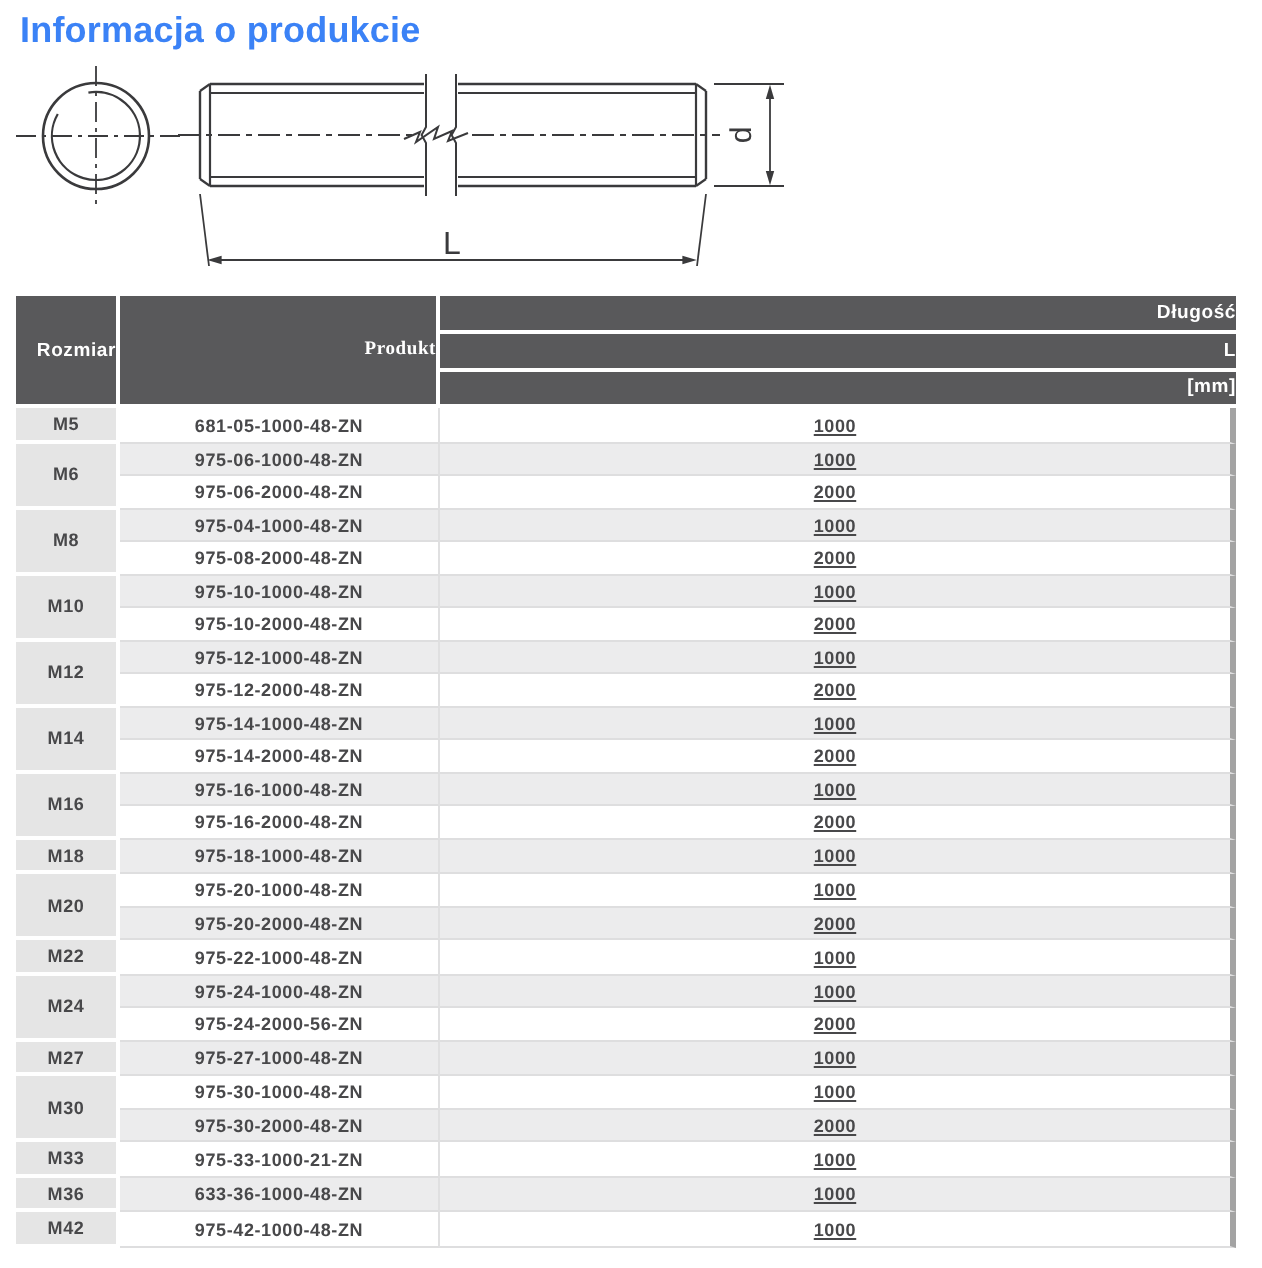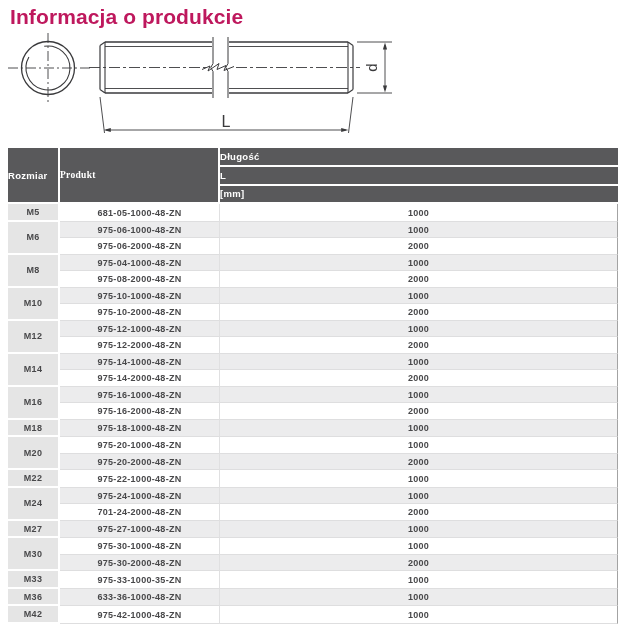--- a/index.html
+++ b/index.html
@@ -1,51 +1,51 @@
 <!DOCTYPE html>
 <html><head>
 <meta charset="utf-8">
 <style>
   html,body { margin:0; padding:0; background:#fff; }
   body { width:631px; height:634px; font-family:"Liberation Sans", sans-serif; }
   .page { position:relative; width:631px; height:634px; overflow:hidden; background:#fff; }
 
   .title {
     position:absolute; left:10px; top:5px;
-    font-size:21px; font-weight:bold; letter-spacing:0.1px;
-    color:#be185d;
+    font-size:18px; font-weight:bold; letter-spacing:0.1px;
+    color:#3b82f6;
   }
 
   .drawing { position:absolute; left:0; top:28px; }
 
   table.product-table {
     position:absolute; left:8px; top:148px; width:610px;
     border-collapse:separate; border-spacing:0; table-layout:fixed;
   }
   .product-table thead th {
     background:#59595b; color:#ffffff; font-weight:bold;
     font-size:9.5px; letter-spacing:0.3px;
-    height:16.8px; padding:0; text-align:left; vertical-align:middle;
+    height:16.8px; padding:0; text-align:right; vertical-align:middle;
     border-bottom:2.5px solid #ffffff;
   }
   .th-size   { width:50px;  border-right:2.5px solid #ffffff;margin-top:40px; }
   .th-product{ width:158px; border-right:2.5px solid #ffffff;font-family:Liberation Serif, serif; }
 
   .product-table tbody td {
     height:15.5px; padding:0; text-align:center; vertical-align:middle;
     color:#48484a; font-size:9px; font-weight:bold; letter-spacing:0.3px;
     background:#ffffff;
   }
   .product-table tbody td.size {
     background:#e5e5e5;
     border-right:2.5px solid #ffffff;
     border-bottom:2px solid #ffffff;
   }
   .product-table tbody td.product { border-right:1.5px solid #e0e0e1; border-bottom:1px solid #dededf; }
-  .product-table tbody td.length  { border-right:1px solid #a3a3a3;  border-bottom:1px solid #dededf; }
+  .product-table tbody td.length  { border-right:3px solid #a3a3a3;  border-bottom:1px solid #dededf;text-decoration:underline; }
   .product-table tbody tr.alt td.product,
   .product-table tbody tr.alt td.length { background:#ececed; }
 
   .drawing line, .drawing circle, .drawing path, .drawing polyline { stroke:#3a3a3c; fill:none; }
   .drawing polygon { fill:#3a3a3c; stroke:none; }
   .drawing text { fill:#3a3a3c; font-family:"Liberation Sans", sans-serif; }
 </style>
 </head>
 <body>
 
@@ -203,40 +203,40 @@
           <td class="size" rowspan="1">M22</td>
           <td class="product">975-22-1000-48-ZN</td>
           <td class="length">1000</td>
         </tr>
         <tr class="alt">
           <td class="size" rowspan="2">M24</td>
           <td class="product">975-24-1000-48-ZN</td>
           <td class="length">1000</td>
         </tr>
         <tr>
-          <td class="product">701-24-2000-48-ZN</td>
+          <td class="product">975-24-2000-56-ZN</td>
           <td class="length">2000</td>
         </tr>
         <tr class="alt">
           <td class="size" rowspan="1">M27</td>
           <td class="product">975-27-1000-48-ZN</td>
           <td class="length">1000</td>
         </tr>
         <tr>
           <td class="size" rowspan="2">M30</td>
           <td class="product">975-30-1000-48-ZN</td>
           <td class="length">1000</td>
         </tr>
         <tr class="alt">
           <td class="product">975-30-2000-48-ZN</td>
           <td class="length">2000</td>
         </tr>
         <tr>
           <td class="size" rowspan="1">M33</td>
-          <td class="product">975-33-1000-35-ZN</td>
+          <td class="product">975-33-1000-21-ZN</td>
           <td class="length">1000</td>
         </tr>
         <tr class="alt">
           <td class="size" rowspan="1">M36</td>
           <td class="product">633-36-1000-48-ZN</td>
           <td class="length">1000</td>
         </tr>
         <tr>
           <td class="size" rowspan="1">M42</td>
           <td class="product">975-42-1000-48-ZN</td>

